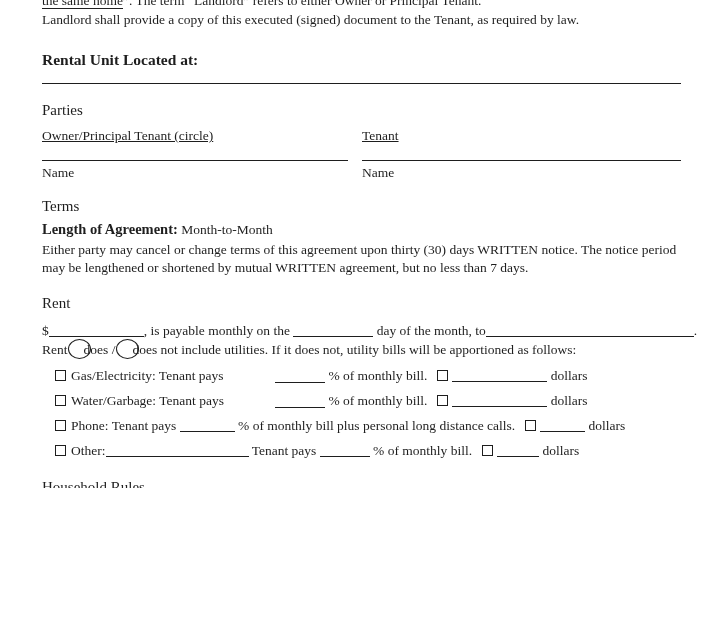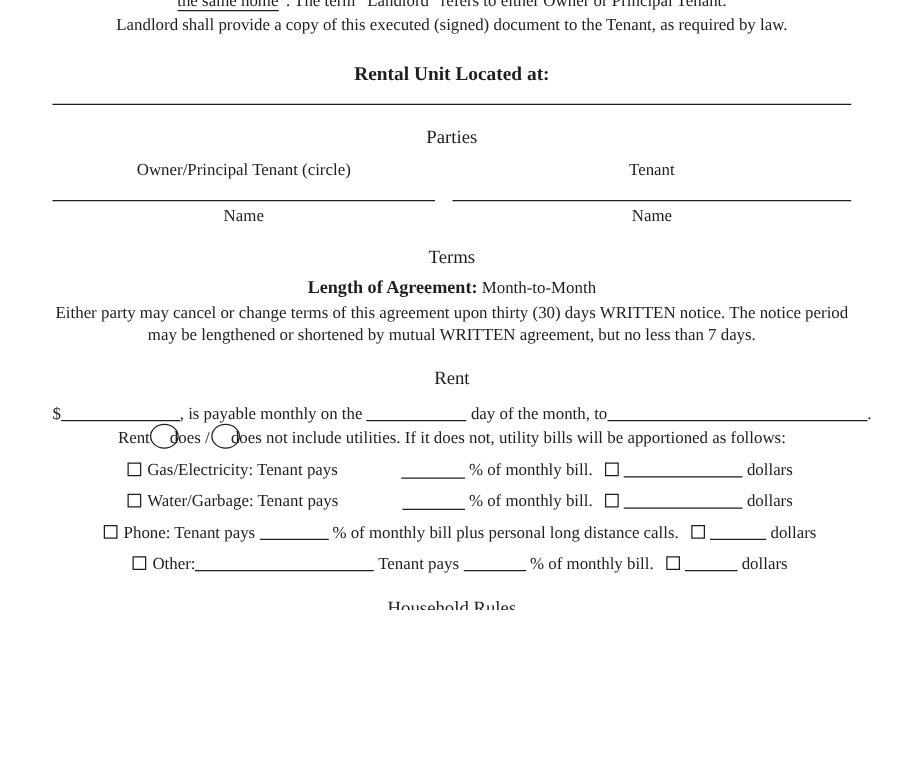--- a/index.html
+++ b/index.html
@@ -2,38 +2,37 @@
 <html><head>
 <meta charset="utf-8">
 <style>
   * { margin:0; padding:0; box-sizing:border-box; }
   html,body { background:#fff; }
   .page {
     position:relative; width:724px; height:488px; overflow:hidden;
     background:#fff; color:#1e1e1e;
     font-family:"Liberation Serif", serif; font-size:13.5px; line-height:19px;
     padding:0 43px 0 42px;
-    text-align:center;
   }
   .ul { border-bottom:1.3px solid #1e1e1e; }
   .h1 { font-weight:bold; font-size:15.5px; line-height:19px; margin-top:21px; }
   .sect { font-weight:normal; font-size:15px; line-height:17px; }
   .sect.parties { margin-top:18px; }
   .sect.terms { margin-top:19px; }
   .sect.rent { margin-top:18px; }
   .sect.household { margin-top:22px; }
   .rule { border-top:1.5px solid #1e1e1e; height:0; }
   .addr-rule { margin-top:14px; }
   .addr-labels { margin-top:1px; height:16px; position:relative; }
   .addr-labels .city { position:absolute; left:411px; }
   .addr-labels .state { position:absolute; left:567px; }
   .cols { display:flex; }
   .col-l { width:306px; margin-right:14px; }
   .col-r { width:319px; }
-  .party-labels { margin-top:7px; height:16px; }
+  .party-labels { margin-top:7px; height:16px;text-decoration:underline; }
   .name-rules { margin-top:18px; }
   .name-labels { margin-top:2px; height:16px; }
   .length-line { margin-top:5px; height:17px; }
   .length-line .b { font-weight:bold; font-size:14.5px; }
   .notice { margin-top:4px; line-height:18px; }
   .rent-l1 { margin-top:9px; height:18px; white-space:nowrap; }
   .rent-l2 { height:23px; line-height:21px; white-space:nowrap; }
   .blank { display:inline-block; height:10px; border-bottom:1px solid #1e1e1e;
            position:relative; top:2px; }
   .w95{width:95px} .w80{width:80px} .w208{width:208px} .w55{width:55px}

